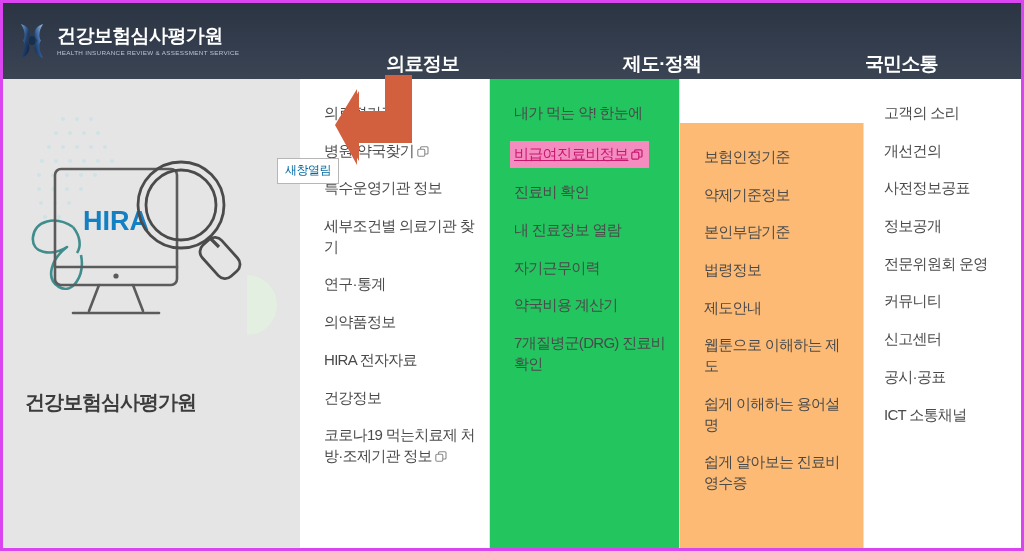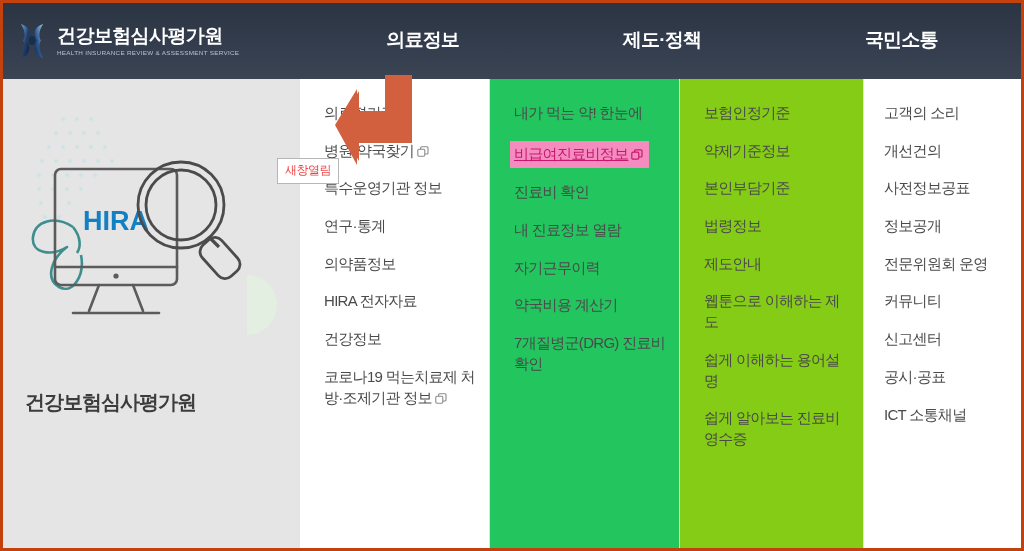--- a/index.html
+++ b/index.html
@@ -10,21 +10,21 @@
     height: 551px;
     overflow: hidden;
     font-family: "Liberation Sans", "DejaVu Sans", sans-serif;
     background: #ffffff;
   }
 
   #app {
     position: relative;
     width: 1024px;
     height: 551px;
-    border: 3px solid #c2410c;
+    border: 3px solid #d946ef;
     background: #ffffff;
     overflow: hidden;
   }
 
   
   .header {
     position: relative;
     height: 76px;
     background: linear-gradient(180deg, #2b3442 0%, #333d4d 55%, #3a4453 100%);
     display: flex;
@@ -72,21 +72,21 @@
     flex: 1;
     display: flex;
     align-items: stretch;
     height: 100%;
   }
 
   .nav-item {
     flex: 1;
     position: relative;
     display: flex;
-    align-items: center;
+    align-items: flex-end;
     justify-content: center;
     color: #ffffff;
     font-size: 19px;
     font-weight: bold;
     letter-spacing: -0.8px;
     cursor: pointer;
     padding-bottom: 2px;
   }
 
   .nav-item .nav-underline {
@@ -140,21 +140,21 @@
 
   
   .col {
     position: relative;
     padding: 24px 0 0 0;
     border-right: 1px solid #e2e2e2;
   }
 
   .col-1 { width: 190px; flex: 0 0 190px; background: #ffffff; }
   .col-2 { width: 190px; flex: 0 0 190px; background: #22c55e; }
-  .col-3 { width: 184px; flex: 0 0 184px; background: #84cc16; }
+  .col-3 { width: 184px; flex: 0 0 184px; background: #fdba74; margin-top: 44px; }
   .col-4 { width: 160px; flex: 0 0 160px; background: #ffffff; border-right: none; }
 
   .col-inner { padding-left: 24px; padding-right: 10px; }
   .col-4 .col-inner { padding-left: 20px; }
 
   .menu-link {
     display: block;
     position: relative;
     font-size: 15px;
     color: #4a4a4a;
@@ -186,21 +186,21 @@
     margin-bottom: 14px;
   }
   .menu-link.highlighted .newwin path,
   .menu-link.highlighted .newwin rect { stroke: #c7186f; }
 
   
   .tooltip {
     position: absolute;
     background: #ffffff;
     border: 1px solid #b6b6b6;
-    color: #ef4444;
+    color: #0369a1;
     font-size: 12px;
     letter-spacing: -0.5px;
     padding: 3px 7px 4px 7px;
     white-space: nowrap;
     z-index: 40;
   }
 
   
   .arrow-cursor {
     position: absolute;
@@ -333,20 +333,23 @@
         <a class="menu-link">
           <span class="label-txt">병원·약국찾기</span><span class="newwin"><svg viewBox="0 0 12 12" width="12" height="12">
                 <rect x="0.8" y="3.2" width="7" height="7" rx="1.2" fill="none" stroke="#8a8a8a" stroke-width="1.1"></rect>
                 <path d="M3.6 3.2 V1.8 a1 1 0 0 1 1 -1 H10 a1 1 0 0 1 1 1 V7 a1 1 0 0 1 -1 1 H7.8" fill="none" stroke="#8a8a8a" stroke-width="1.1"></path>
               </svg></span>
         </a>
         <a class="menu-link">
           <span class="label-txt">특수운영기관 정보</span>
         </a>
         <a class="menu-link">
+          <span class="label-txt">세부조건별 의료기관 찾기</span>
+        </a>
+        <a class="menu-link">
           <span class="label-txt">연구·통계</span>
         </a>
         <a class="menu-link">
           <span class="label-txt">의약품정보</span>
         </a>
         <a class="menu-link">
           <span class="label-txt">HIRA 전자자료</span>
         </a>
         <a class="menu-link">
           <span class="label-txt">건강정보</span>

